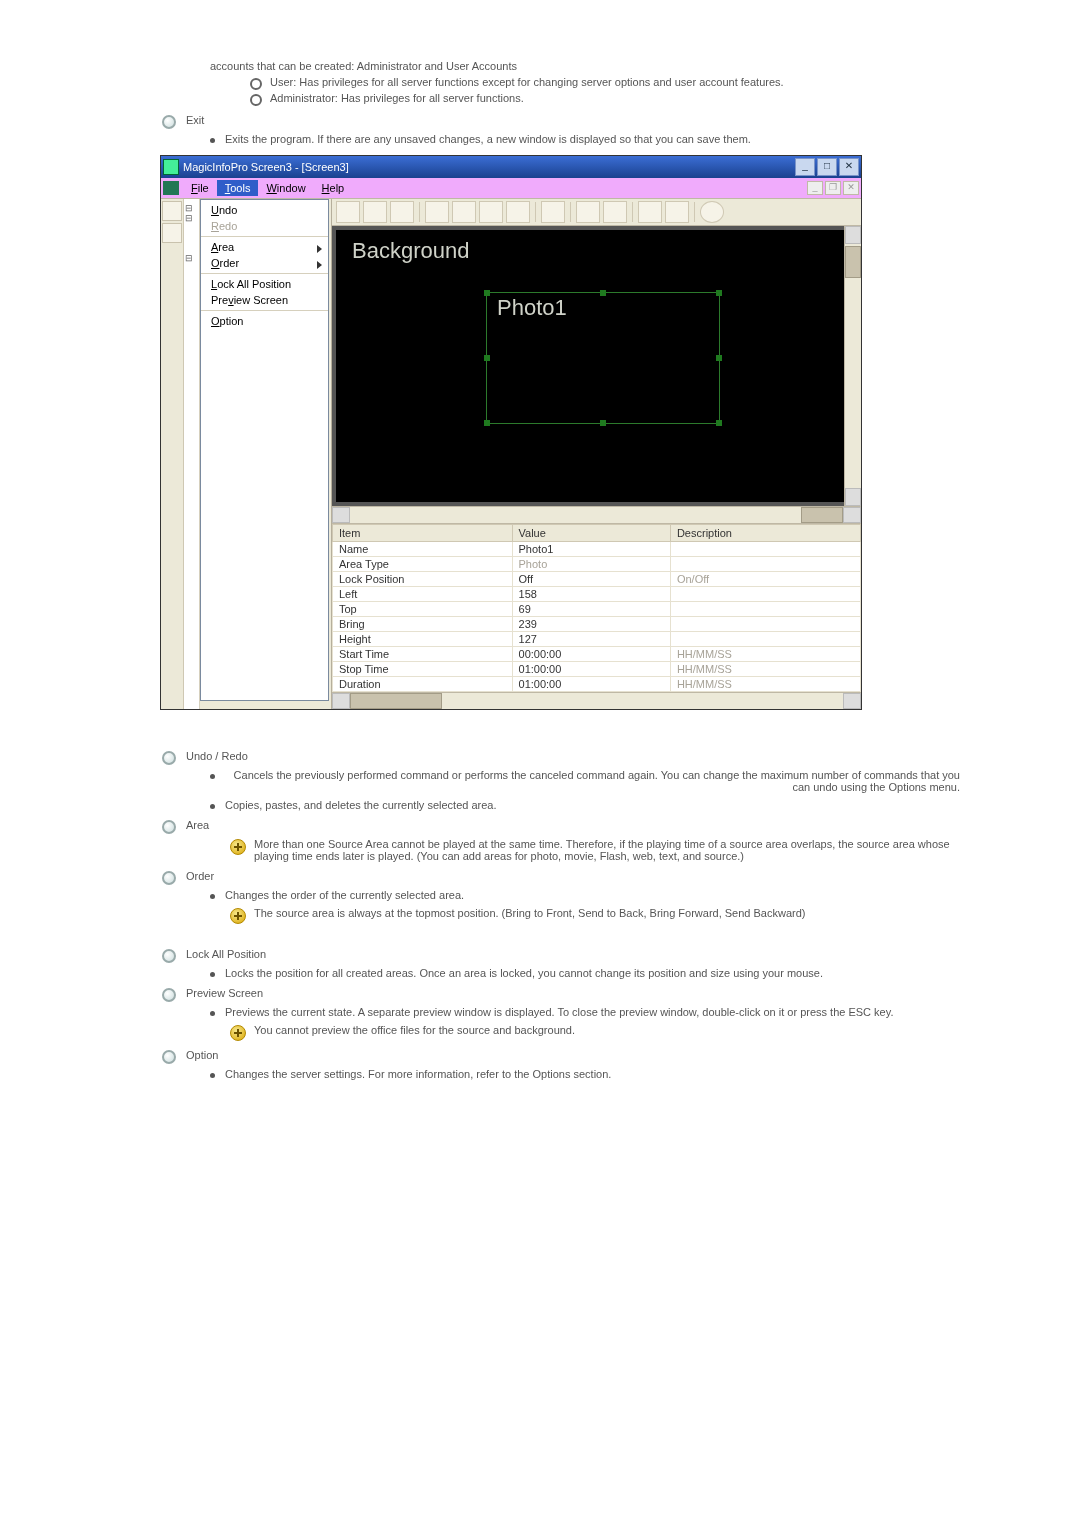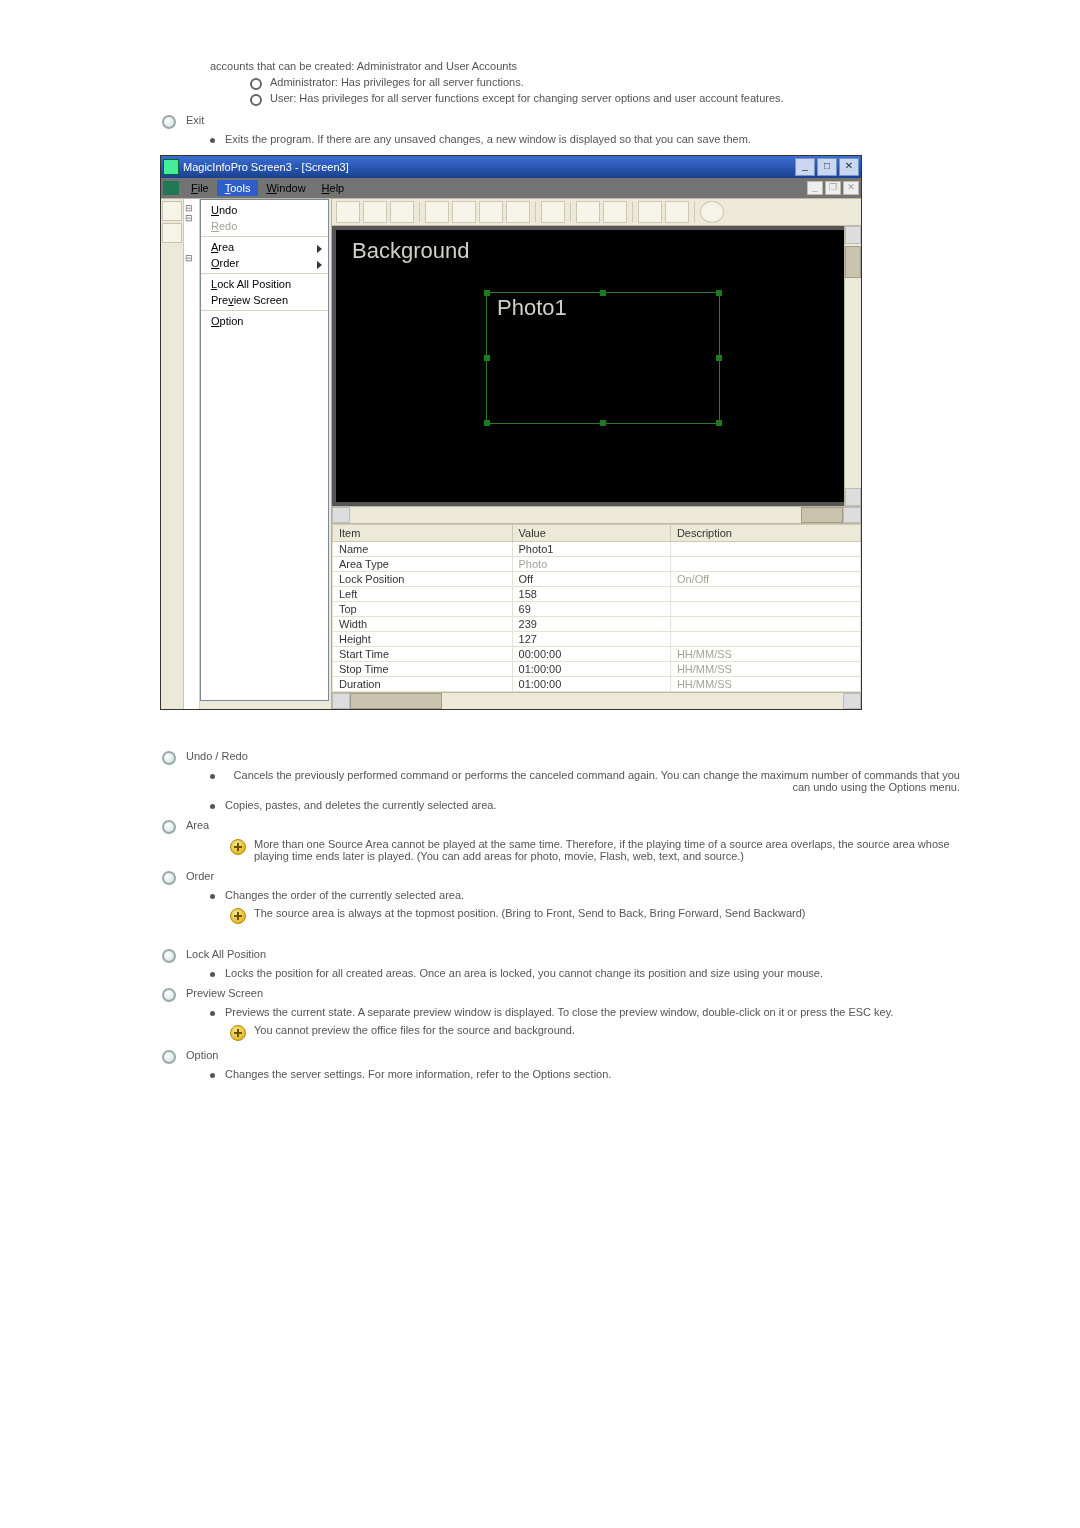--- a/index.html
+++ b/index.html
@@ -63,21 +63,21 @@
   .titlebar {
     height: 22px; background: linear-gradient(#3b6ed5, #1a418f);
     color: #fff; display: flex; align-items: center; padding: 0 2px;
   }
   .title-icon { width: 14px; height: 14px; background: #4e9; border: 1px solid #063; margin-right: 4px; }
   .win-btns { margin-left: auto; display: flex; }
   .win-btn {
     width: 18px; height: 16px; margin-left: 2px; background: #c9d8ef;
     border: 1px solid #7a94c9; font-size: 10px; line-height: 14px; text-align: center; color: #234;
   }
-  .menubar { height: 20px; background: #737373; display: flex; align-items: center; padding: 0 2px; border-bottom: 1px solid #bfb8a5; }
+  .menubar { height: 20px; background: #f0abfc; display: flex; align-items: center; padding: 0 2px; border-bottom: 1px solid #bfb8a5; }
   .m-icon { width: 16px; height: 14px; background: #275; margin-right: 4px; }
   .m-item { padding: 2px 8px; color: #000; }
   .m-item.sel { background: #2f5dc9; color: #fff; }
   .m-item .u { text-decoration: underline; }
   .sub-close { margin-left: auto; display: flex; gap: 2px; }
   .sub-close span { width: 14px; height: 12px; border: 1px solid #c0b9a6; background: #eee; font-size: 9px; text-align: center; line-height: 11px; color: #999; }
   .workrow { display: flex; }
   .left-col { width: 170px; display: flex; border-right: 1px solid #b6af9c; }
   .thin-tool { width: 22px; background: #ece9d8; border-right: 1px solid #cfc8b3; display: flex; flex-direction: column; align-items: center; padding-top: 2px; gap: 2px; }
   .tbtn { width: 18px; height: 18px; background: #f6f3e8; border: 1px solid #c9c2ad; }
@@ -135,25 +135,25 @@
 </head>
 <body>
 
 <div class="page">
 
   <div class="intro">
     <div>accounts that can be created: Administrator and User Accounts</div>
     <div class="sub-list">
       <div class="row">
         <span class="hollow-bullet"></span>
-        <span>Administrator: Has privileges for all server functions.</span>
+        <span>User: Has privileges for all server functions except for changing server options and user account features.</span>
       </div>
       <div class="row">
         <span class="hollow-bullet"></span>
-        <span>User: Has privileges for all server functions except for changing server options and user account features.</span>
+        <span>Administrator: Has privileges for all server functions.</span>
       </div>
     </div>
   </div>
 
   <div class="section-item">
     <span class="lens"></span>
     <span>Exit</span>
   </div>
   <div class="sub-bulleted">
     <div class="brow">
@@ -292,21 +292,21 @@
                   <td>Left</td>
                   <td>158</td>
                   <td></td>
                 </tr>
                 <tr>
                   <td>Top</td>
                   <td>69</td>
                   <td></td>
                 </tr>
                 <tr>
-                  <td>Width</td>
+                  <td>Bring</td>
                   <td>239</td>
                   <td></td>
                 </tr>
                 <tr>
                   <td>Height</td>
                   <td>127</td>
                   <td></td>
                 </tr>
                 <tr>
                   <td>Start Time</td>

